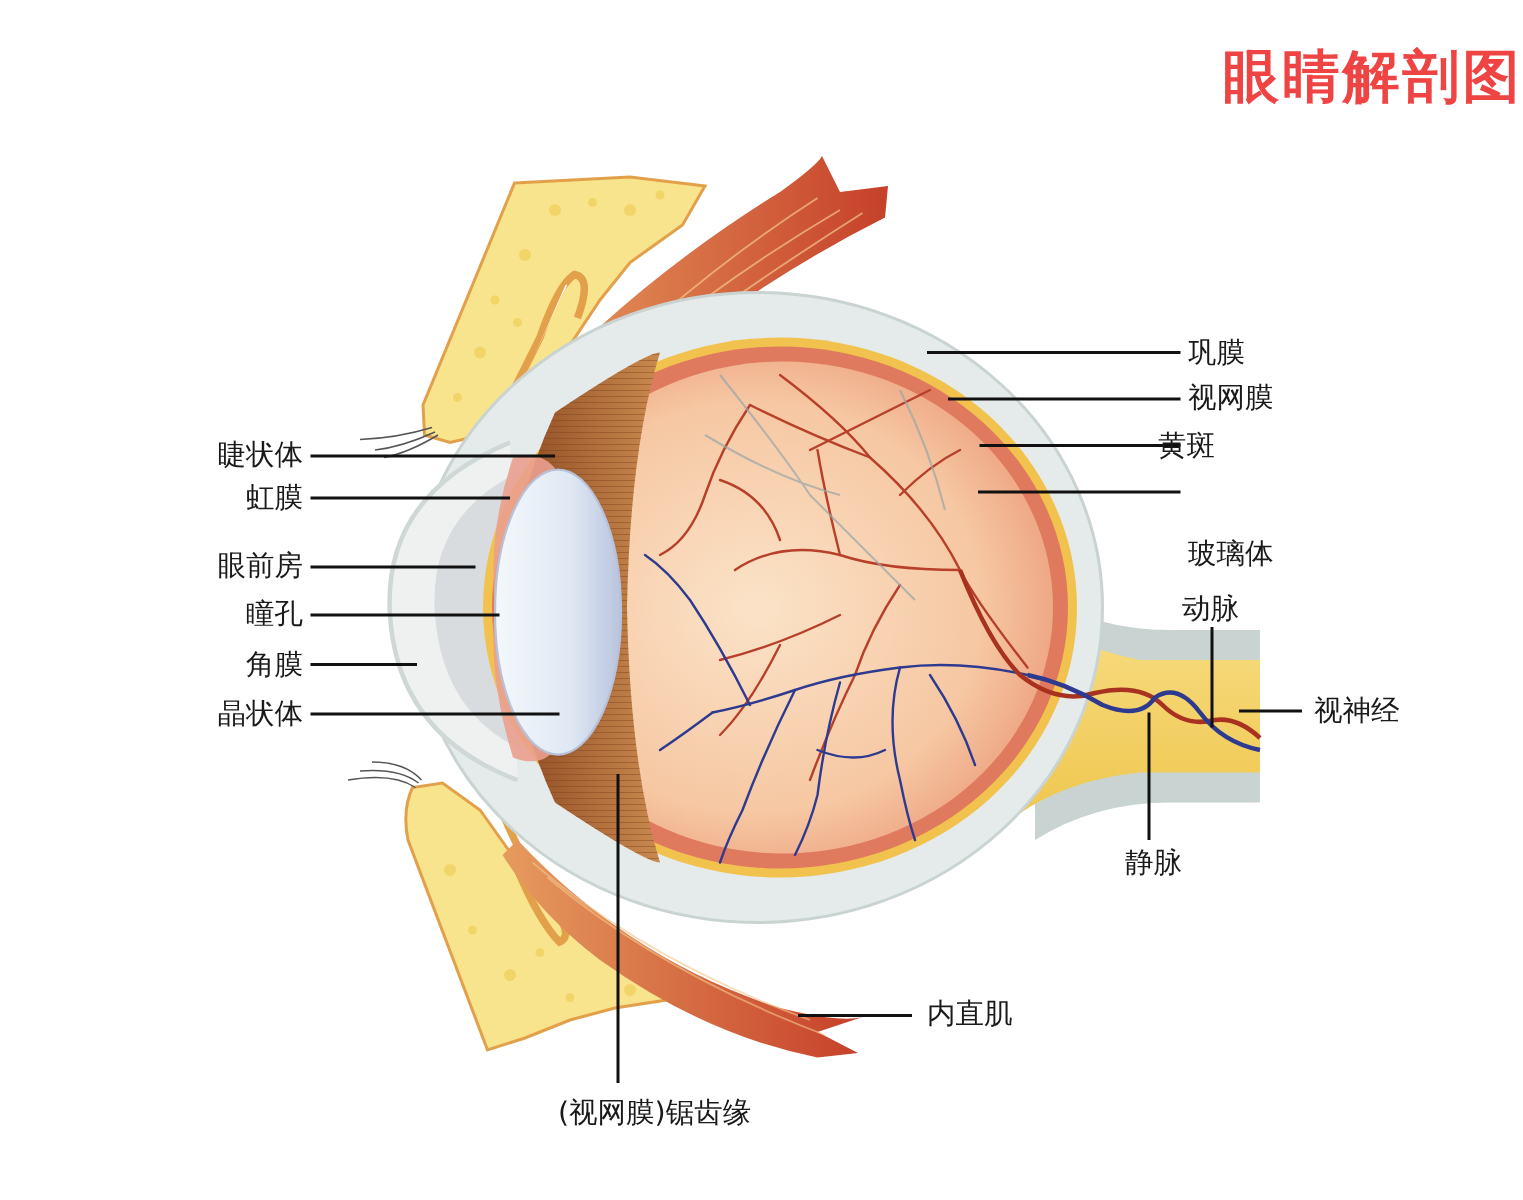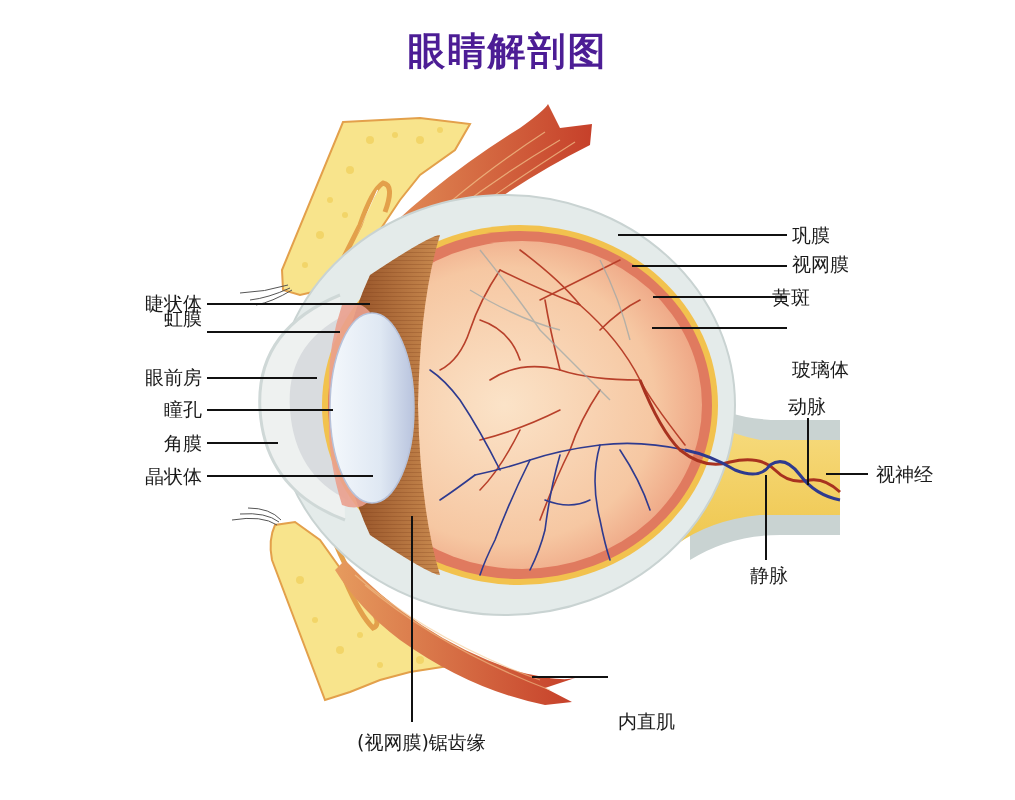--- a/index.html
+++ b/index.html
@@ -1,19 +1,19 @@
 <!DOCTYPE html>
 <html><head>
   <meta charset="utf-8">
   <style>
     html, body { margin: 0; padding: 0; background: #ffffff; }
     body { width: 1015px; height: 800px; position: relative; overflow: hidden;
            font-family: "DejaVu Sans", "Liberation Sans", sans-serif; }
-    .title { position: absolute; left: 0; right: 0; top: 26px; text-align: center;
-             font-size: 38px; font-weight: bold; color: #4c1d95; letter-spacing: 2px; }
+    .title { position: absolute; left: 0; right: 0; top: 26px; text-align: right;
+             font-size: 38px; font-weight: bold; color: #ef4444; letter-spacing: 2px; }
     svg.art { position: absolute; left: 0; top: 0; }
     .lbl { position: absolute; font-size: 19px; color: #1a1a1a; white-space: nowrap; line-height: 22px; }
     .lbl.r { text-align: right; }
   </style>
 </head>
 <body>
 
 <div class="title">眼睛解剖图</div>
 
 <svg class="art" width="1015" height="800" viewBox="0 0 1015 800">
@@ -157,28 +157,28 @@
     <line x1="652" y1="328" x2="787" y2="328"></line>
     <line x1="808" y1="418" x2="808" y2="485"></line>
     <line x1="826" y1="474" x2="868" y2="474"></line>
     <line x1="766" y1="475" x2="766" y2="560"></line>
     <line x1="532" y1="677" x2="608" y2="677"></line>
     <line x1="412" y1="516" x2="412" y2="722"></line>
   </g>
 </svg>
 
 <div class="lbl r" style="left:128px; top:292px; width:74px;">睫状体</div>
-<div class="lbl r" style="left:128px; top:307px; width:74px;">虹膜</div>
+<div class="lbl r" style="left:128px; top:321px; width:74px;">虹膜</div>
 <div class="lbl r" style="left:128px; top:366px; width:74px;">眼前房</div>
 <div class="lbl r" style="left:128px; top:398px; width:74px;">瞳孔</div>
 <div class="lbl r" style="left:128px; top:432px; width:74px;text-align:right;">角膜</div>
 <div class="lbl r" style="left:128px; top:465px; width:74px;">晶状体</div>
 
 <div class="lbl" style="left:792px; top:224px;text-align:center;">巩膜</div>
 <div class="lbl" style="left:792px; top:255px;font-family:Liberation Mono, monospace;">视网膜</div>
 <div class="lbl" style="left:772px; top:286px;">黄斑</div>
 <div class="lbl" style="left:792px; top:317px;margin-top:41px;">玻璃体</div>
 
 <div class="lbl" style="left:788px; top:395px;">动脉</div>
 <div class="lbl" style="left:876px; top:463px;">视神经</div>
 <div class="lbl" style="left:750px; top:564px;">静脉</div>
-<div class="lbl" style="left:618px; top:665px;margin-top:45px;">内直肌</div>
-<div class="lbl" style="left:357px; top:731px;">(视网膜)锯齿缘</div>
+<div class="lbl" style="left:618px; top:665px;">内直肌</div>
+<div class="lbl" style="left:372px; top:731px;">(视网膜)锯齿缘</div>
 
 </body></html>

